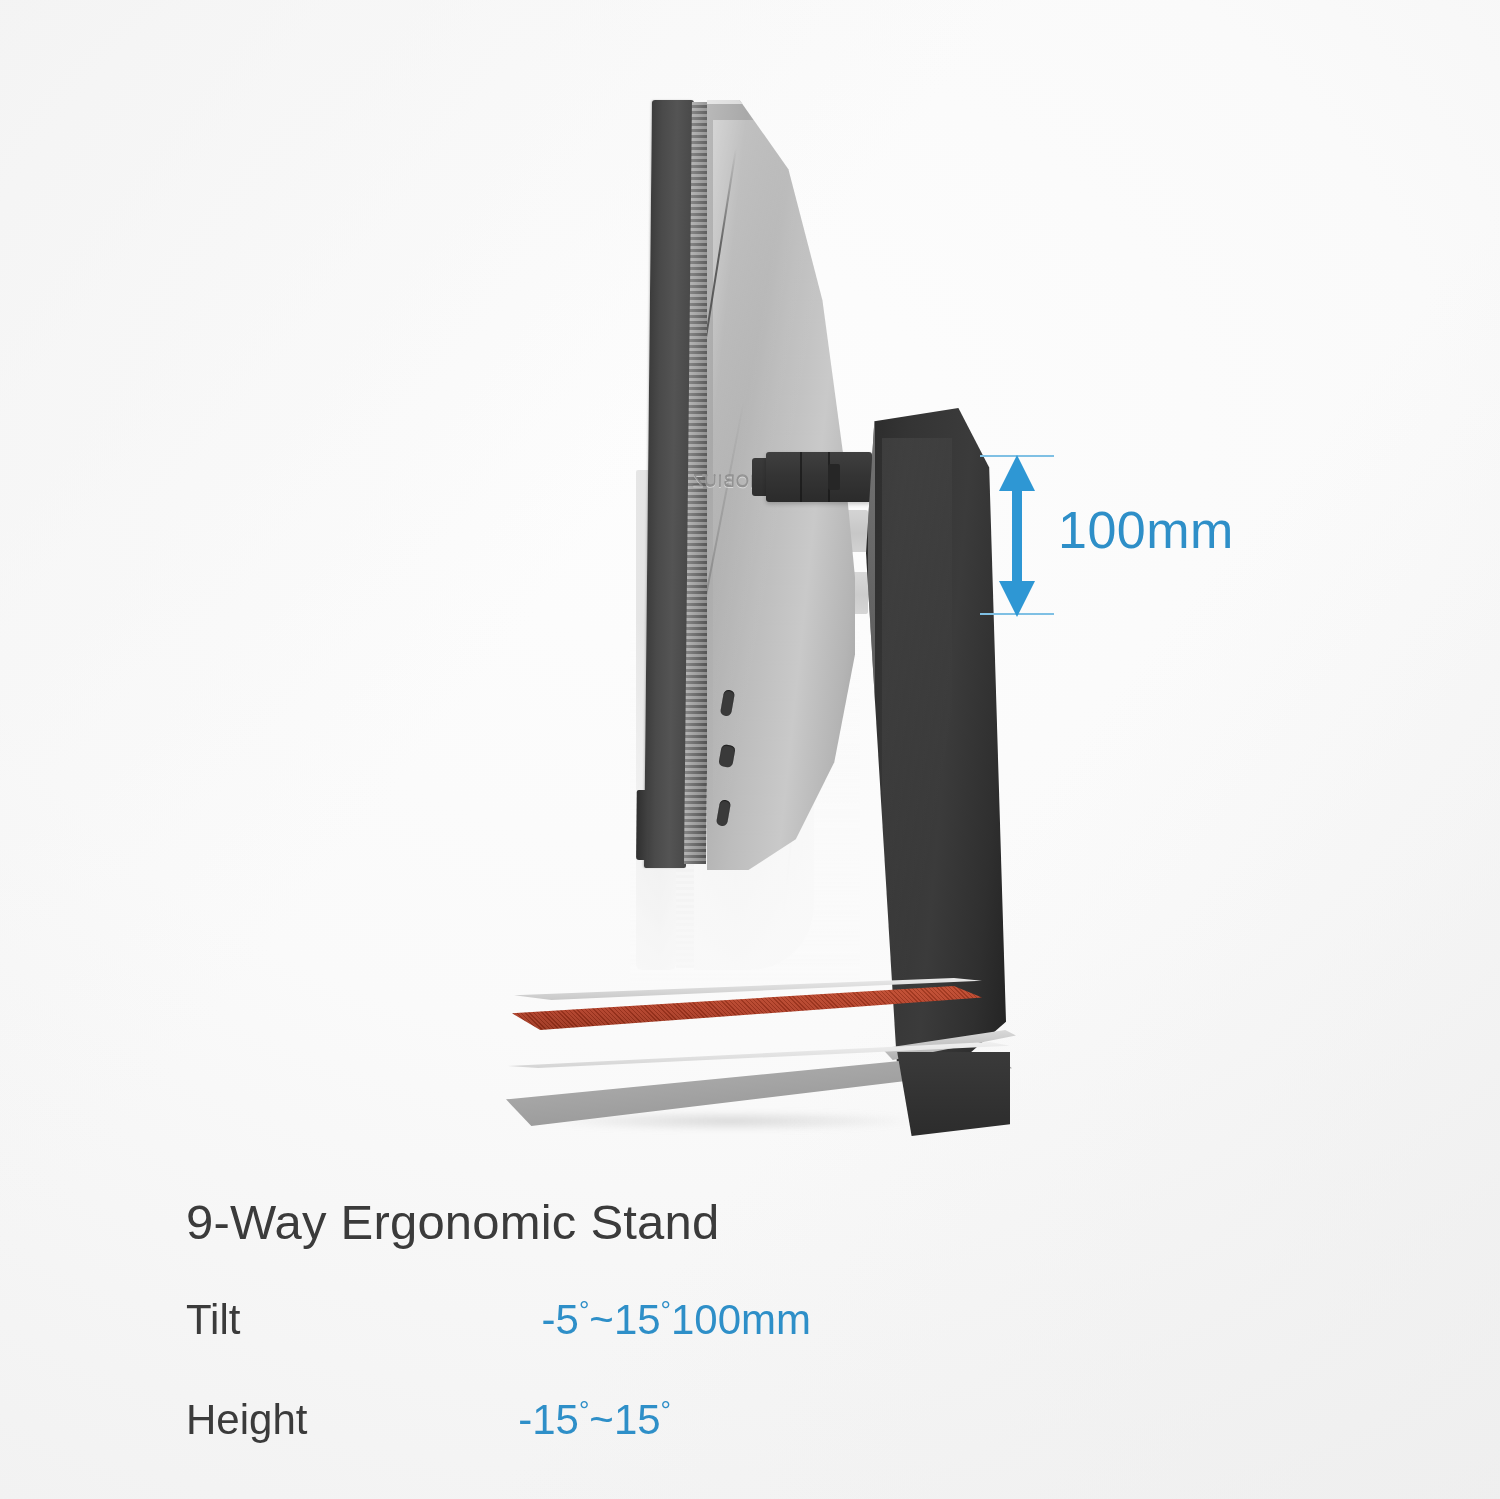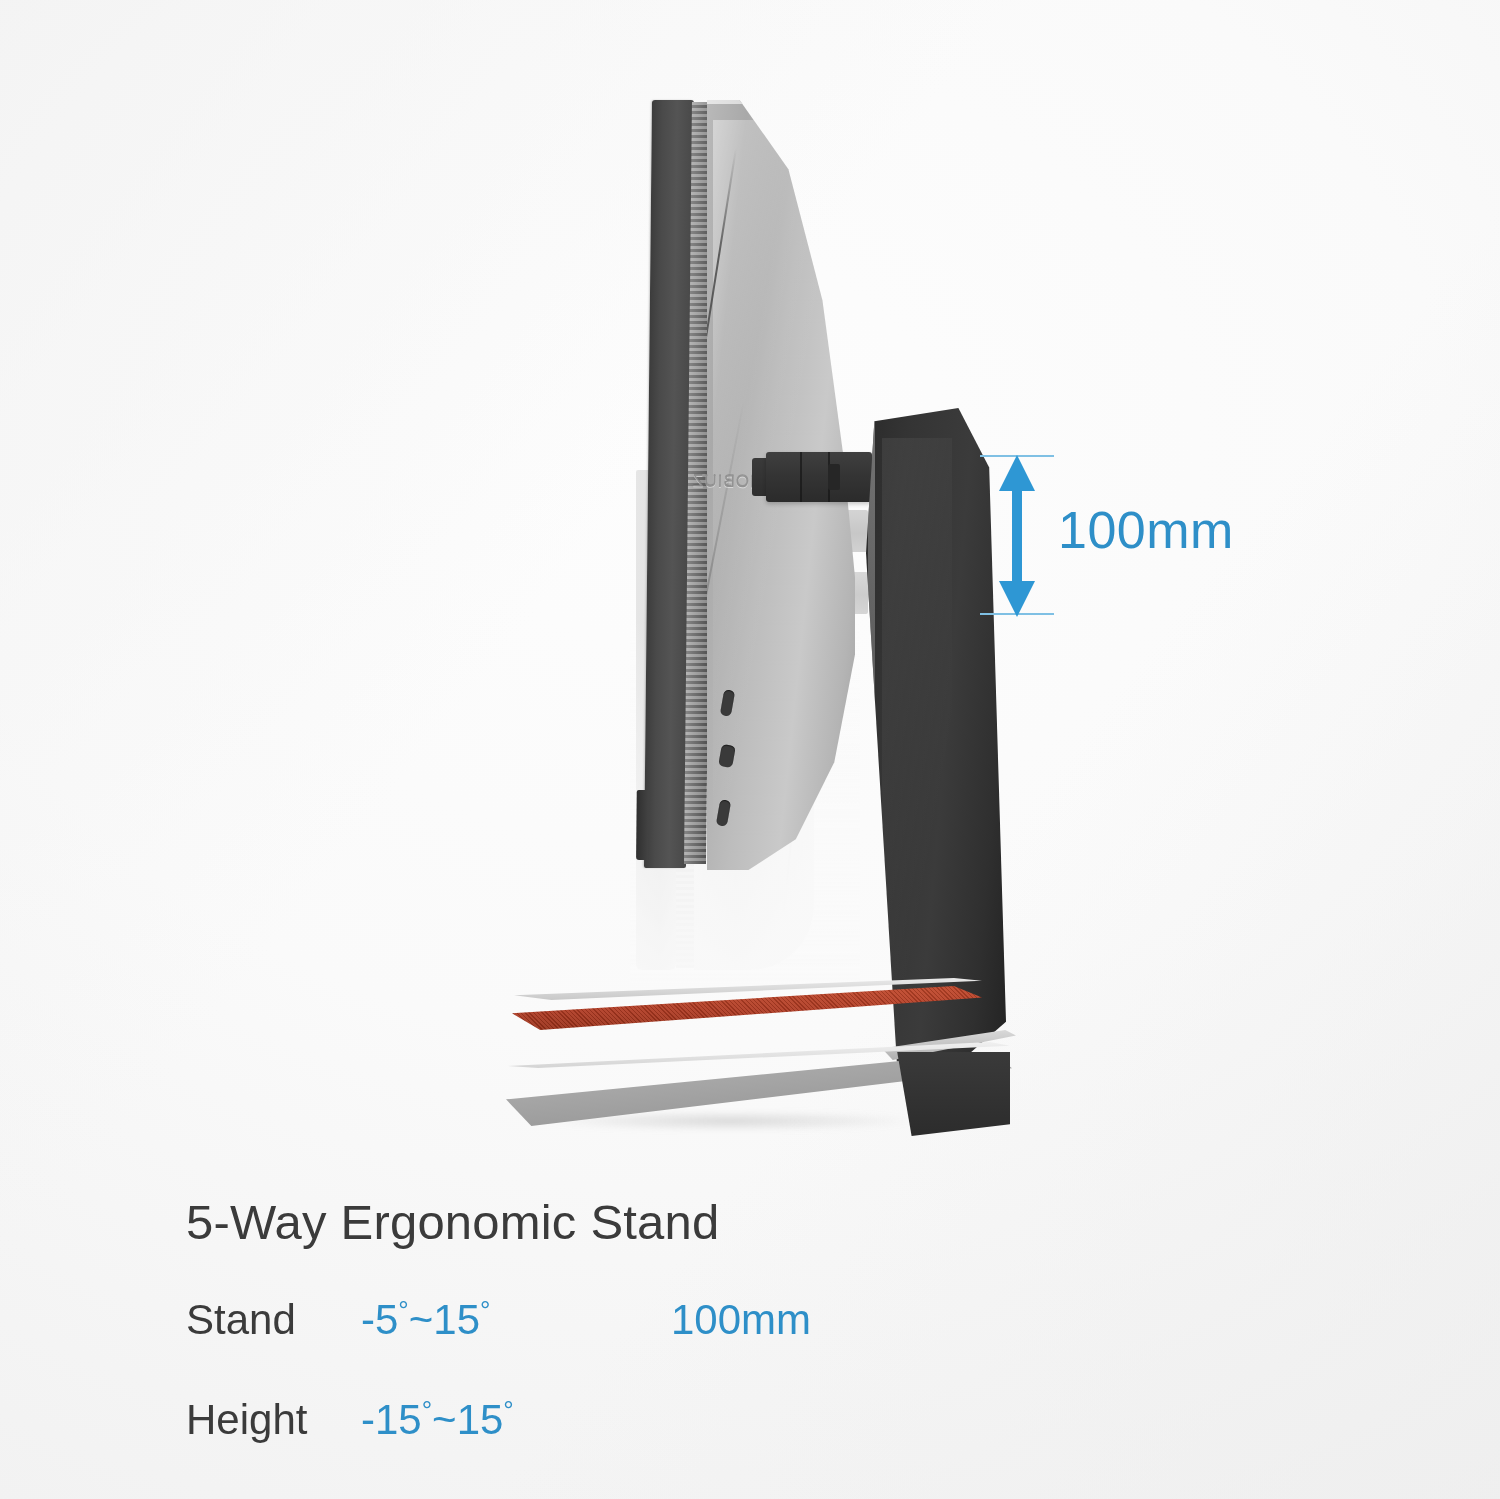--- a/index.html
+++ b/index.html
@@ -216,21 +216,21 @@
   .caption{position:absolute;left:186px;top:1196px;width:1200px;}
   .headline{
     font-size:49px;color:#3b3b3b;letter-spacing:.2px;
     font-weight:400;line-height:1.1;margin:0;
     text-shadow:0 1px 0 rgba(255,255,255,.6);
   }
   .specs{margin-top:46px;}
   .specrow{display:flex;align-items:baseline;white-space:nowrap;}
   .specrow + .specrow{margin-top:52px;}
   .lbl{font-size:42px;color:#3b3b3b;font-weight:400;}
-  .val{font-size:42px;color:#2e8fc8;font-weight:400;}
+  .val{font-size:42px;color:#2e8fc8;font-weight:400;text-align:right;}
   .deg{font-size:26px;vertical-align:super;line-height:0;}
   .c1{width:175px;}            
   .c2{width:310px;}            
   .c3{margin-right:60px;}      
 </style>
 </head>
 <body>
 
 <div class="stage">
 
@@ -293,26 +293,26 @@
       <svg width="40" height="166" viewBox="0 0 40 166">
         <polygon points="19,2 37,38 1,38" fill="#2e97d4"></polygon>
         <rect x="14" y="34" width="10" height="96" fill="#2e97d4"></rect>
         <polygon points="19,164 37,128 1,128" fill="#2e97d4"></polygon>
       </svg>
       <div class="dimlabel">100mm</div>
     </div>
   </div>
 
   <div class="caption">
-    <h1 class="headline">5-Way Ergonomic Stand</h1>
+    <h1 class="headline">9-Way Ergonomic Stand</h1>
 
     <div class="specs">
 
       <div class="specrow">
-        <span class="lbl c1">Stand</span>
+        <span class="lbl c1">Tilt</span>
         <span class="val c2"><span>-5</span><span class="deg">°</span><span>~</span><span>15</span><span class="deg">°</span></span>
         <span class="val">100mm</span>
       </div>
 
       <div class="specrow">
         <span class="lbl c1">Height</span>
         <span class="val c2"><span>-15</span><span class="deg">°</span><span>~</span><span>15</span><span class="deg">°</span></span>
       </div>
 
     </div>

